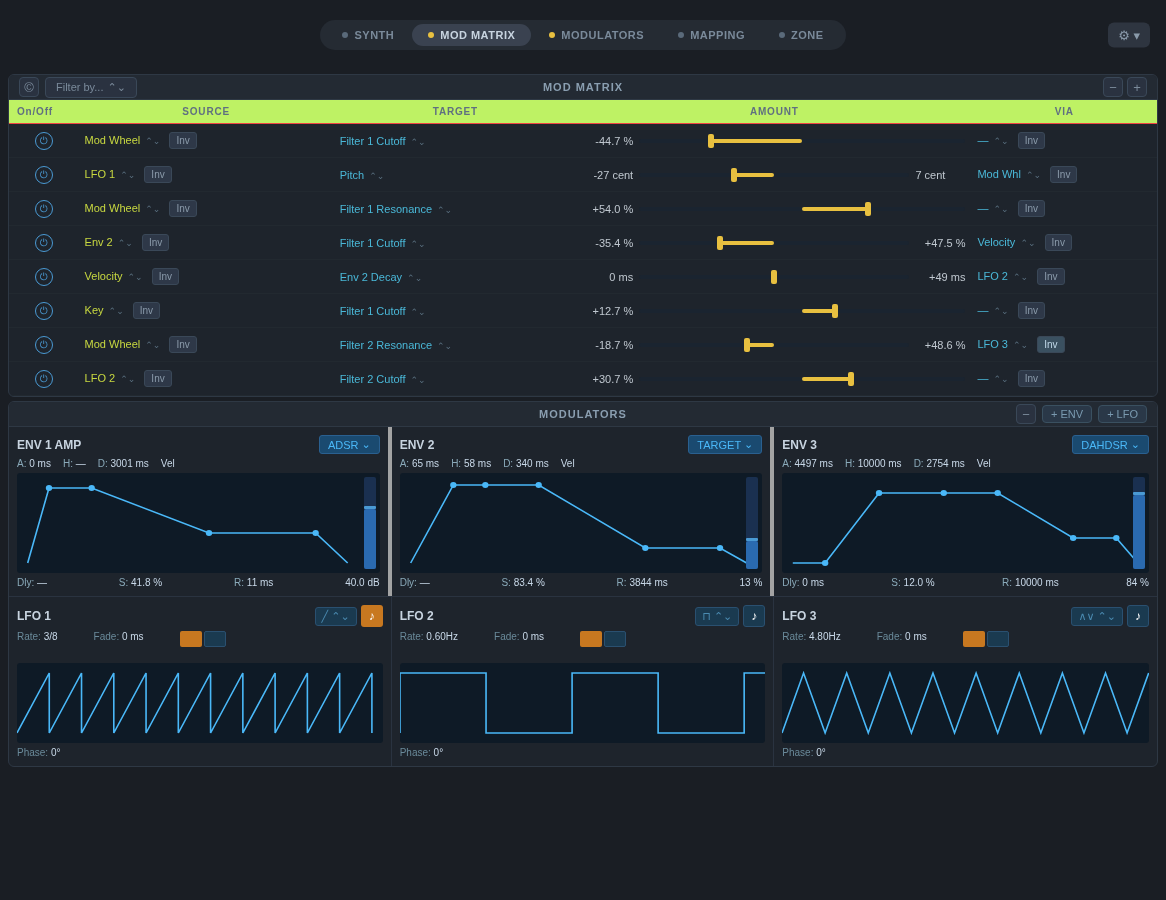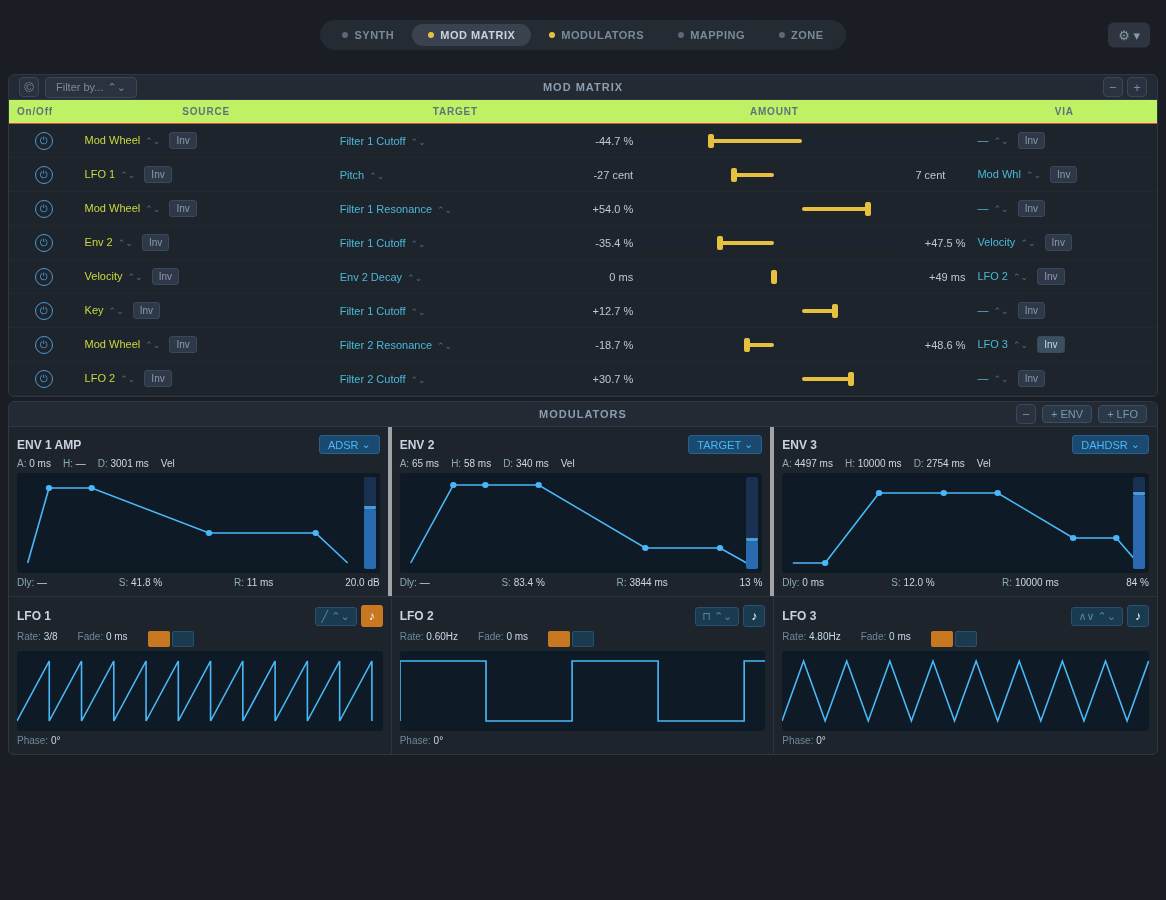--- a/index.html
+++ b/index.html
@@ -345,24 +345,24 @@
       color: #fff;
       width: 22px; height: 22px;
       border-radius: 3px;
       cursor: pointer;
       font-size: 12px;
       display: flex; align-items: center; justify-content: center;
     }
 
     .lfo-params {
       display: flex;
-      gap: 20px;
+      gap: 36px;
       color: #6a8a9a;
       font-size: 10px;
-      margin-bottom: 4px;
+      margin-bottom: 16px;
     }
 
     .lfo-display {
       height: 80px;
       background: #0e1a26;
       border-radius: 3px;
       overflow: hidden;
       margin-bottom: 4px;
     }
     .lfo-svg {
@@ -713,21 +713,21 @@
           
           <div style="position:absolute;right:4px;top:4px;bottom:4px;width:12px;background:#1a3050;border-radius:2px;">
             <div style="position:absolute;bottom:0;width:100%;height:65%;background:#2a6ab0;border-radius:2px;"></div>
             <div style="position:absolute;bottom:65%;left:0;right:0;height:3px;background:#4a9ad4;border-radius:1px;"></div>
           </div>
         </div>
         <div class="env-bottom-params">
           <span>Dly: <span style="color:#c8d8e8">—</span></span>
           <span>S: <span style="color:#c8d8e8">41.8 %</span></span>
           <span>R: <span style="color:#c8d8e8">11 ms</span></span>
-          <span style="color:#c8d8e8">20.0 dB</span>
+          <span style="color:#c8d8e8">40.0 dB</span>
         </div>
       </div>
 
       <div class="mod-section">
         <div class="mod-section-header">
           <span class="mod-section-title">ENV 2</span>
           <button class="env-type-btn">
             <span>TARGET</span>
             <span>⌄</span>
           </button>

